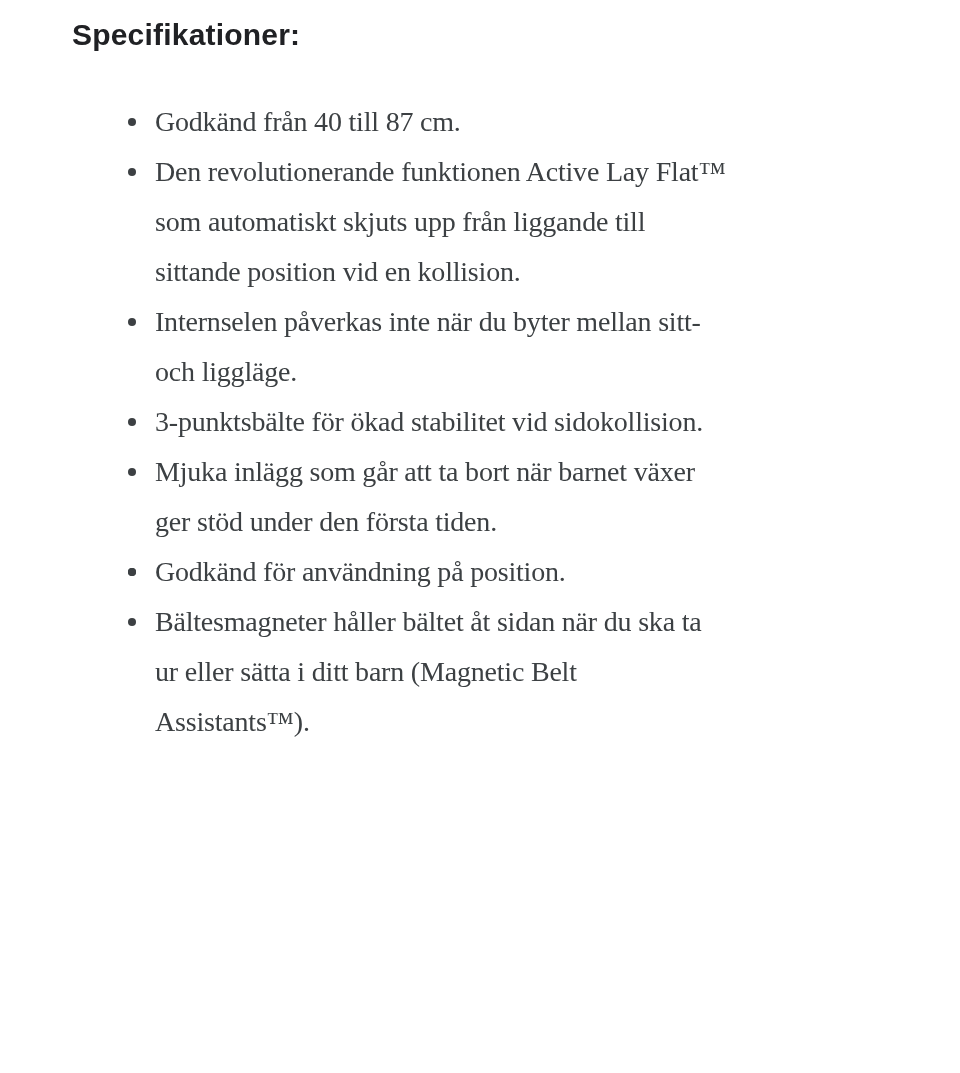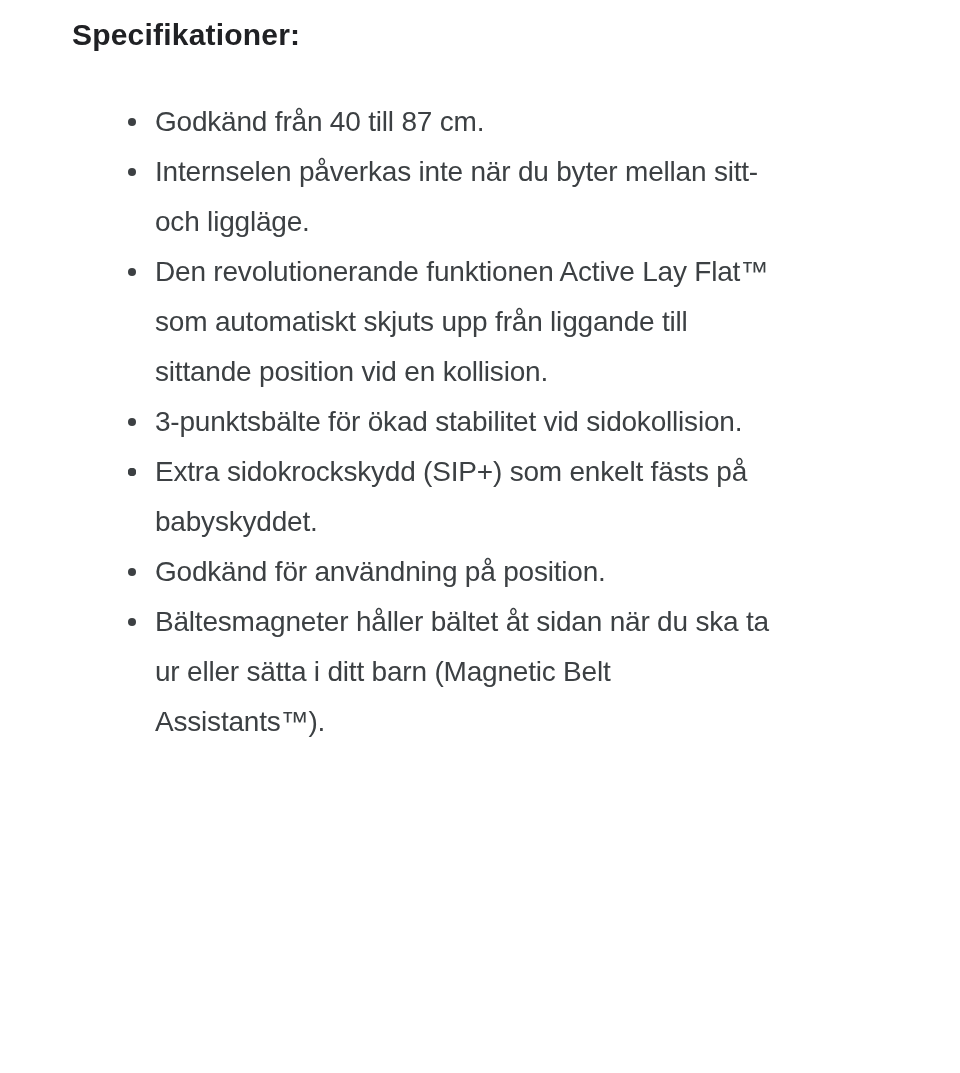--- a/index.html
+++ b/index.html
@@ -27,20 +27,21 @@
     font-size: 30px;
     line-height: 38px;
     font-weight: 700;
     color: var(--heading-color);
     letter-spacing: 0.2px;
   }
   ul.spec-list {
     margin: 43px 0 0 0;
     padding: 0 20px 0 155px;
     list-style: none;
+    font-family: Liberation Serif, serif;
   }
   ul.spec-list li {
     position: relative;
     font-size: 28px;
     line-height: 50px;
     color: var(--text-color);
     letter-spacing: -0.2px;
   }
   .li-text {
     white-space: pre-line;
@@ -60,40 +61,40 @@
 
 <main class="doc">
   <h2 class="heading">Specifikationer:</h2>
   <ul class="spec-list">
     <li>
       <span class="dot"></span>
       <span class="li-text">Godkänd från 40 till 87 cm.</span>
     </li>
     <li>
       <span class="dot"></span>
-      <span class="li-text">Internselen påverkas inte när du byter mellan sitt-
-och liggläge.</span>
+      <span class="li-text">Den revolutionerande funktionen Active Lay Flat™
+som automatiskt skjuts upp från liggande till
+sittande position vid en kollision.</span>
     </li>
     <li>
       <span class="dot"></span>
-      <span class="li-text">Den revolutionerande funktionen Active Lay Flat™
-som automatiskt skjuts upp från liggande till
-sittande position vid en kollision.</span>
+      <span class="li-text">Internselen påverkas inte när du byter mellan sitt-
+och liggläge.</span>
     </li>
     <li>
       <span class="dot"></span>
       <span class="li-text">3-punktsbälte för ökad stabilitet vid sidokollision.</span>
     </li>
     <li>
       <span class="dot"></span>
+      <span class="li-text">Mjuka inlägg som går att ta bort när barnet växer
+ger stöd under den första tiden.</span>
     </li>
     <li>
       <span class="dot"></span>
-      <span class="li-text">Extra sidokrockskydd (SIP+) som enkelt fästs på
-babyskyddet.</span>
     </li>
     <li>
       <span class="dot"></span>
       <span class="li-text">Godkänd för användning på position.</span>
     </li>
     <li>
       <span class="dot"></span>
       <span class="li-text">Bältesmagneter håller bältet åt sidan när du ska ta
 ur eller sätta i ditt barn (Magnetic Belt
 Assistants™).</span>

